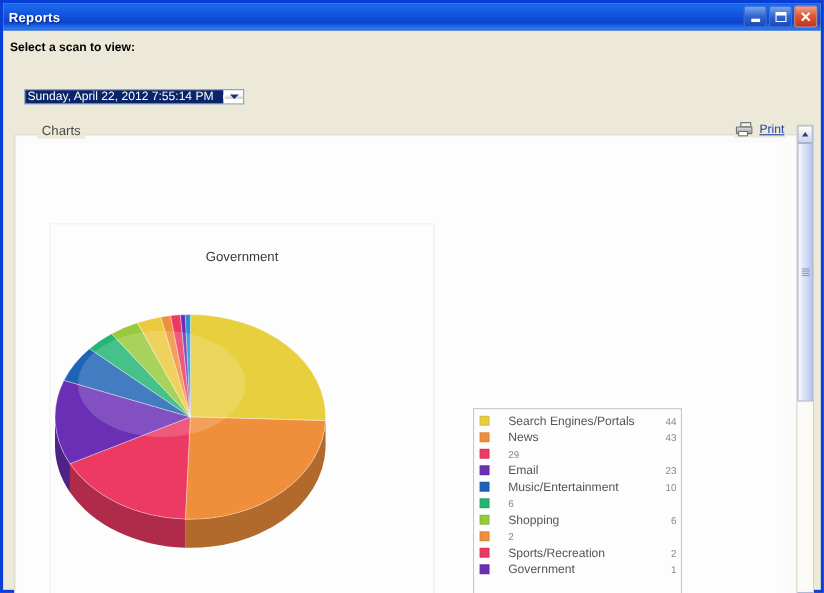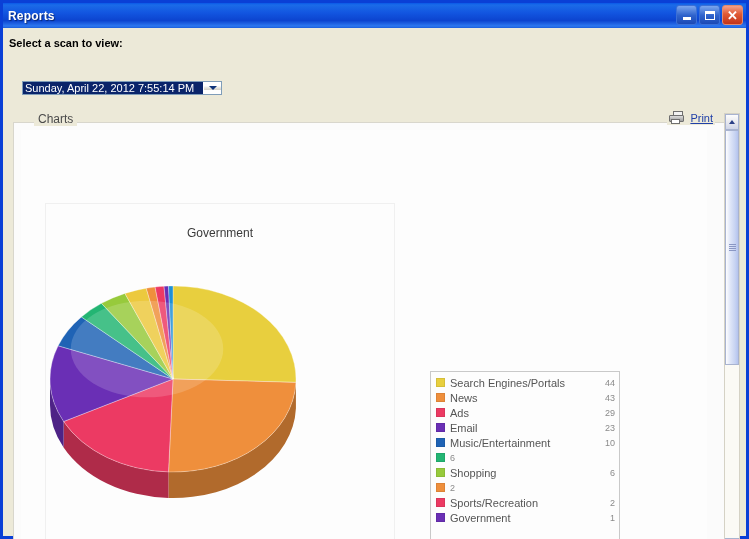--- a/index.html
+++ b/index.html
@@ -138,21 +138,21 @@
   
   .legendbox{
     position:absolute;left:409px;top:241px;
     width:190px;height:187px;
     background:#fdfdfd;
     border:1px solid #c9c9c9;
     box-sizing:border-box;
     padding:3px 4px 3px 5px;
   }
   .legend-row{
-    display:flex;align-items:center;height:15px;
+    display:flex;align-items:center;height:15px;gap:12px;
   }
   .legend-sw{
     width:9px;height:9px;flex:0 0 9px;margin-right:5px;
     border:1px solid rgba(0,0,0,.08);box-sizing:border-box;
   }
   .legend-name{
     flex:1 1 auto;font-size:11px;color:#555;white-space:nowrap;overflow:hidden;
   }
   .legend-val{
     flex:0 0 auto;font-size:9px;color:#8a8a8a;text-align:center;
@@ -261,21 +261,20 @@
                 <span class="legend-name">Search Engines/Portals</span>
                 <span class="legend-val">44</span>
               </div>
               <div class="legend-row">
                 <span class="legend-sw" style="background: rgb(239, 143, 60);"></span>
                 <span class="legend-name">News</span>
                 <span class="legend-val">43</span>
               </div>
               <div class="legend-row">
                 <span class="legend-sw" style="background: rgb(236, 58, 99);"></span>
-                <span class="legend-name">Ads</span>
                 <span class="legend-val">29</span>
               </div>
               <div class="legend-row">
                 <span class="legend-sw" style="background: rgb(106, 47, 181);"></span>
                 <span class="legend-name">Email</span>
                 <span class="legend-val">23</span>
               </div>
               <div class="legend-row">
                 <span class="legend-sw" style="background: rgb(31, 99, 181);"></span>
                 <span class="legend-name">Music/Entertainment</span>

